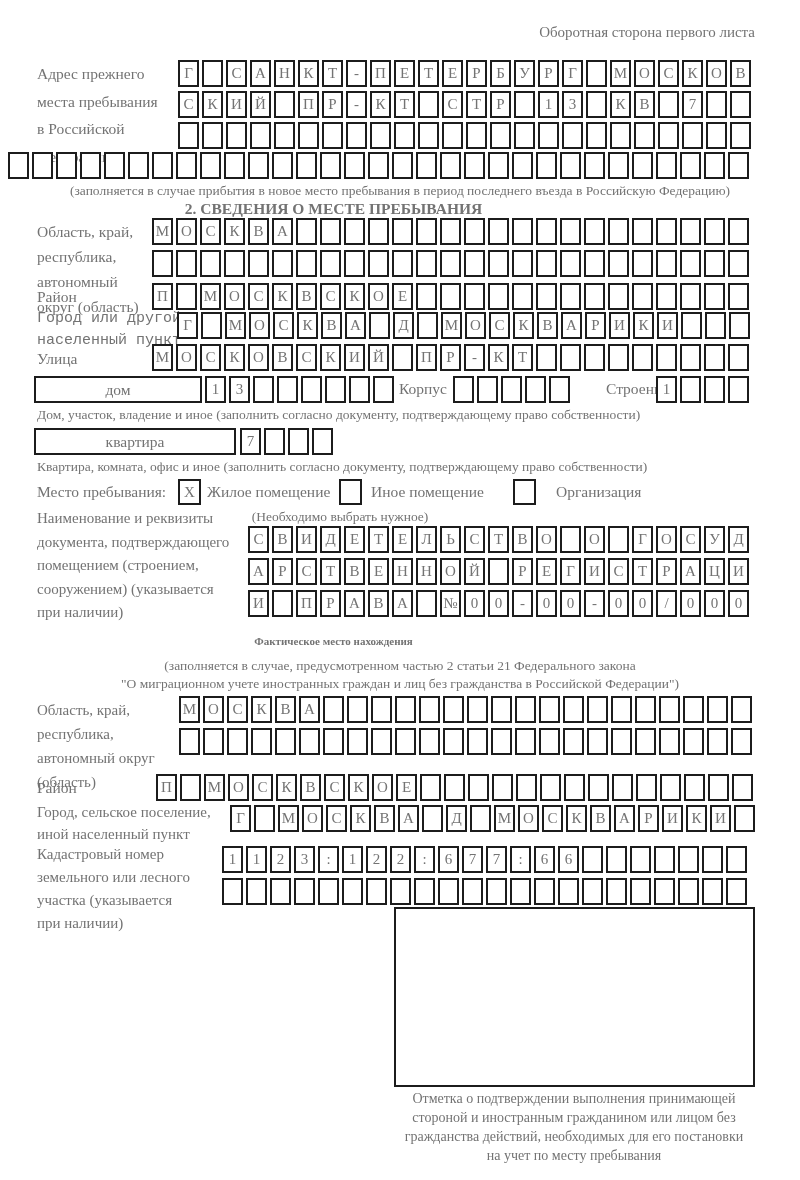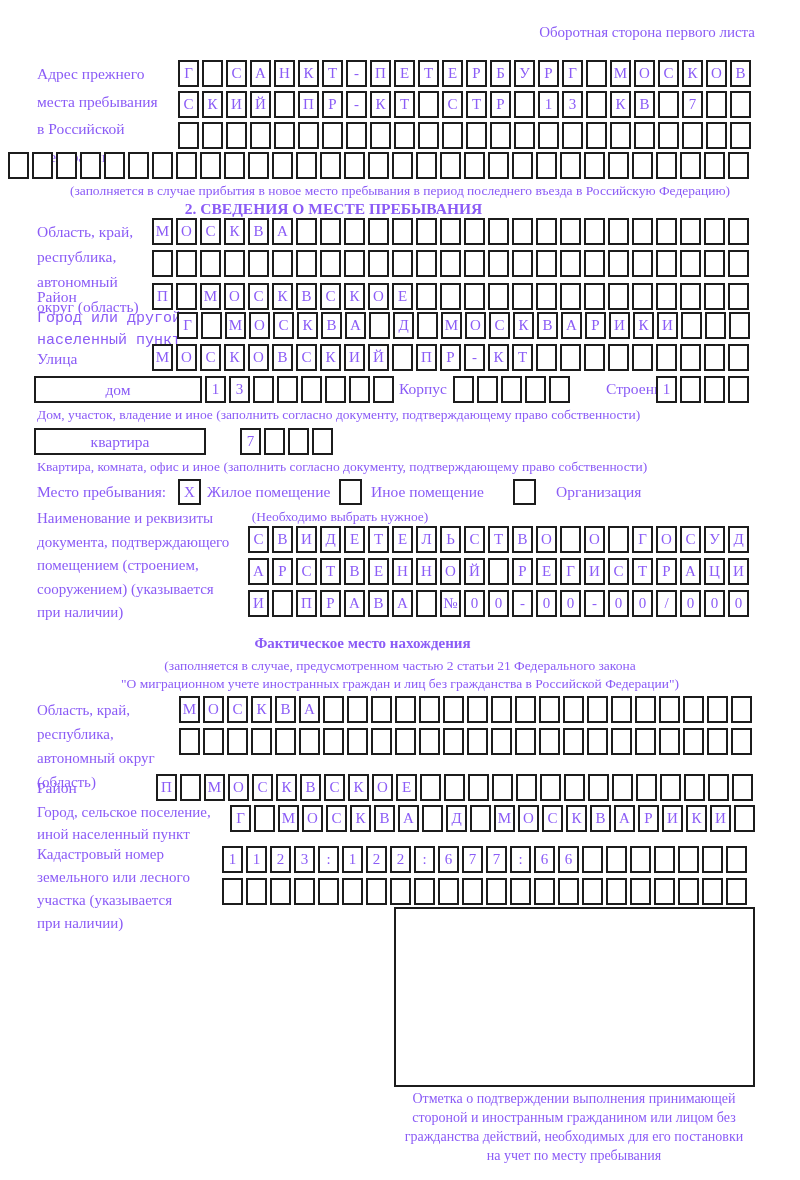--- a/index.html
+++ b/index.html
@@ -1,17 +1,17 @@
 <!DOCTYPE html>
 <html><head>
 <meta charset="utf-8">
 <style>
   html,body{margin:0;padding:0;background:#fff;}
   .page{position:relative;width:800px;height:1180px;background:#ffffff;
-        font-family:"Liberation Serif","DejaVu Serif",serif;color:#8b5cf6;overflow:hidden;}
+        font-family:"Liberation Serif","DejaVu Serif",serif;color:#737373;overflow:hidden;}
   .abs{position:absolute;}
   .hdr{font-size:15px;}
   .lbl{font-size:15.5px;line-height:25px;}
   .lbl div{white-space:nowrap;}
   .cellrow{position:absolute;display:flex;gap:3px;}
   .cell{box-sizing:border-box;width:21px;height:27px;border:2px solid #1c1c1c;
         display:inline-flex;align-items:center;justify-content:center;
         font-size:15px;background:#fff;}
   .widebox{position:absolute;box-sizing:border-box;border:2px solid #1c1c1c;height:27px;
         display:flex;align-items:center;justify-content:center;font-size:15.5px;background:#fff;}
@@ -322,21 +322,21 @@
     </div>
   <div class="abs inlabel" style="left:590px;top:380px;margin-left:16px;">Строение</div>
   <div class="cellrow" style="left:656px;top:376px;">
       <span class="cell">1</span>
       <span class="cell"></span>
       <span class="cell"></span>
       <span class="cell"></span>
     </div>
   <div class="abs" style="left:37px;top:407px;font-size:13.5px;">Дом, участок, владение и иное (заполнить согласно документу, подтверждающему право собственности)</div>
 
-  <div class="widebox" style="left:34px;top:428px;width:172px;">квартира</div>
+  <div class="widebox" style="left:34px;top:428px;width:202px;">квартира</div>
   <div class="cellrow" style="left:240px;top:428px;">
       <span class="cell">7</span>
       <span class="cell"></span>
       <span class="cell"></span>
       <span class="cell"></span>
     </div>
   <div class="abs" style="left:37px;top:459px;font-size:13.5px;">Квартира, комната, офис и иное (заполнить согласно документу, подтверждающему право собственности)</div>
 
   <div class="abs inlabel" style="left:37px;top:483px;">Место пребывания:</div>
   <span class="chk abs" style="left:178px;top:479px;">X</span>
@@ -417,21 +417,21 @@
       <span class="cell">0</span>
       <span class="cell">-</span>
       <span class="cell">0</span>
       <span class="cell">0</span>
       <span class="cell">/</span>
       <span class="cell">0</span>
       <span class="cell">0</span>
       <span class="cell">0</span>
     </div>
 
-  <div class="abs sectitle" style="top:635px;font-size:15px;padding-left:29px;">Фактическое место нахождения</div>
+  <div class="abs sectitle" style="top:635px;font-size:11px;">Фактическое место нахождения</div>
   <div class="abs caption" style="top:658px;">(заполняется в случае, предусмотренном частью 2 статьи 21 Федерального закона</div>
   <div class="abs caption" style="top:676px;">"О миграционном учете иностранных граждан и лиц без гражданства в Российской Федерации")</div>
 
   <div class="abs lbl" style="left:37px;top:698px;line-height:24px;font-size:15px;">
     <div>Область, край,</div>
     <div>республика,</div>
     <div>автономный округ</div>
     <div>(область)</div>
   </div>
   <div class="cellrow" style="left:179px;top:696px;">

